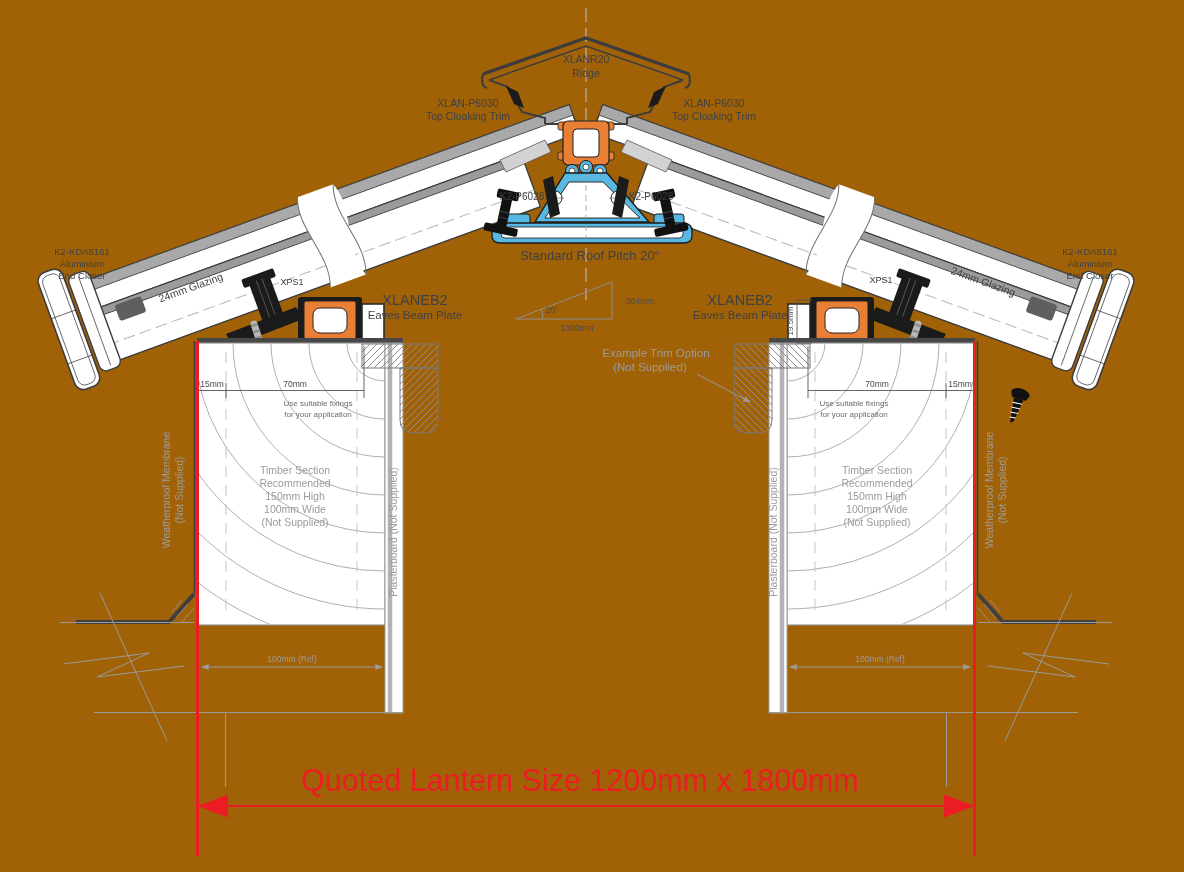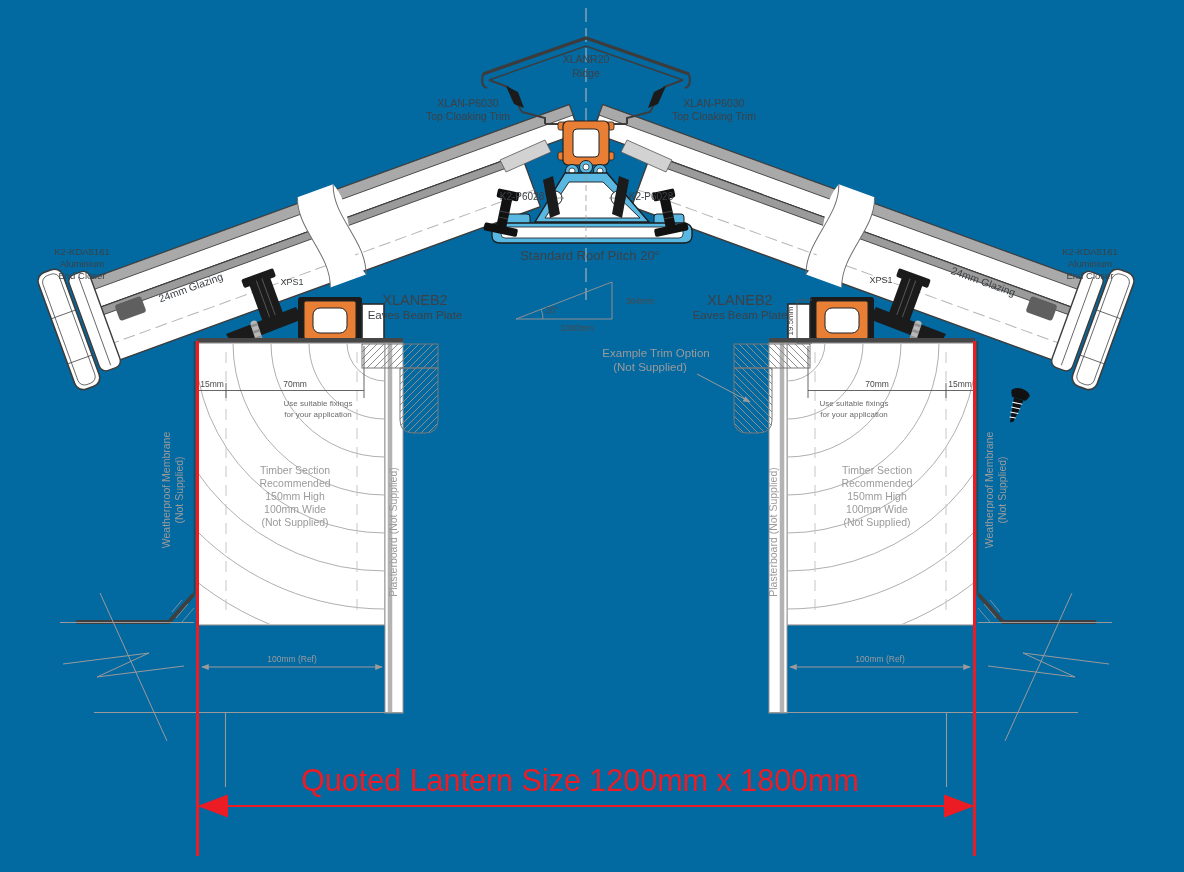--- a/index.html
+++ b/index.html
@@ -1,17 +1,17 @@
 <!DOCTYPE html>
 <html><head>
 <meta charset="utf-8">
 <style>
   html,body{margin:0;padding:0;background:#fff;}
   body{font-family:"Liberation Sans", sans-serif;}
-  #stage{width:1184px;height:872px;position:relative;background:#0369a1;overflow:hidden;}
+  #stage{width:1184px;height:872px;position:relative;background:#a16207;overflow:hidden;}
   svg{display:block;}
   text{font-family:"Liberation Sans", sans-serif;}
   .lbl{fill:#3d4145;}
   .lbl-gray{fill:#9b9b9b;}
   .lbl-dim{fill:#4a4a4a;}
   .lbl-red{fill:#ec1c24;}
 </style>
 </head>
 <body>
 

